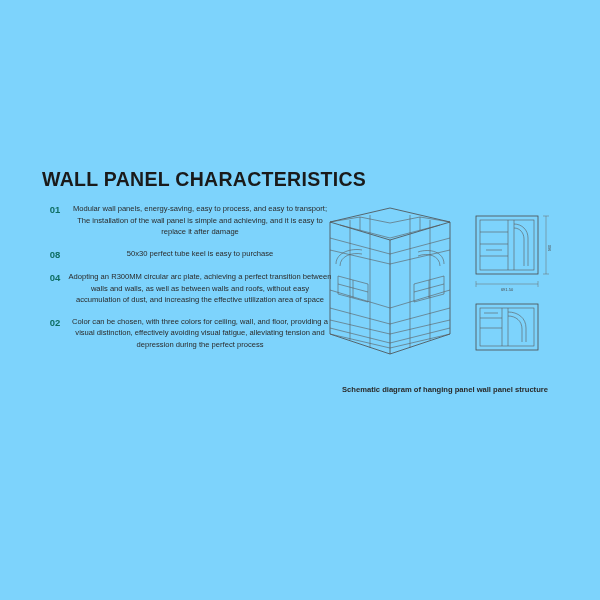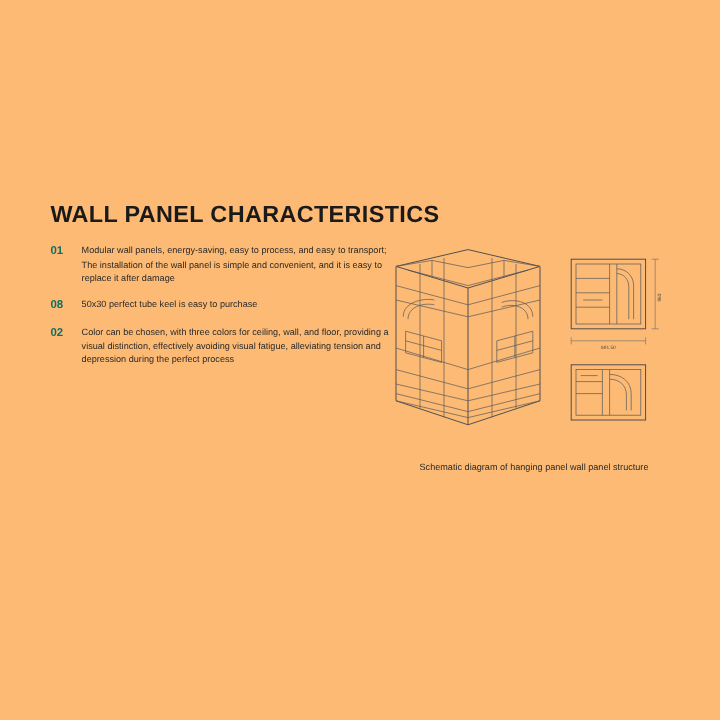--- a/index.html
+++ b/index.html
@@ -10,36 +10,37 @@
     width: 600px;
     height: 600px;
     background: #ffffff;
     font-family: "Liberation Sans", sans-serif;
     overflow: hidden;
   }
   .page {
     position: relative;
     width: 600px;
     height: 600px;
-    background: #fdba74;
+    background: #7dd3fc;
   }
   .title {
     position: absolute;
     left: 42px;
     top: 168px;
     font-size: 19.5px;
     font-weight: bold;
     letter-spacing: 0.3px;
     color: #1a1a1a;
   }
   .list {
     position: absolute;
     left: 42px;
     top: 203px;
     width: 290px;
+    text-align: center;
   }
   .item {
     display: flex;
     align-items: flex-start;
     margin-bottom: 10px;
   }
   .item-num {
     flex: 0 0 26px;
     font-size: 9.5px;
     font-weight: bold;
@@ -62,47 +63,52 @@
   }
   .caption {
     position: absolute;
     left: 330px;
     top: 384px;
     width: 230px;
     text-align: center;
     font-size: 7.6px;
     line-height: 1.45;
     color: #2a2a2a;
+    font-weight: bold;
   }
   svg { display: block; }
   .ln { fill: none; stroke: #4a4a4a; stroke-width: 0.8; }
   .ln2 { fill: none; stroke: #5a5a5a; stroke-width: 0.6; }
   .dim { fill: none; stroke: #6a6a6a; stroke-width: 0.5; }
   .dimtxt { font-family: "Liberation Sans", sans-serif; font-size: 4px; fill: #4a4a4a; }
 </style>
 </head>
 <body>
 
 <div class="page">
 
   <div class="title">WALL PANEL CHARACTERISTICS</div>
 
   <div class="list">
 
     <div class="item">
       <div class="item-num">01</div>
-      <div class="item-text">Modular wall panels, energy-saving, easy to process, and easy to transport; The installation of the wall panel is simple and convenient, and it is easy to replace it after damage</div>
+      <div class="item-text">Modular wall panels, energy-saving, easy to process, and easy to transport; The installation of the wall panel is simple and achieving, and it is easy to replace it after damage</div>
     </div>
 
     <div class="item">
       <div class="item-num">08</div>
       <div class="item-text">50x30 perfect tube keel is easy to purchase</div>
     </div>
 
 
+    <div class="item">
+      <div class="item-num">04</div>
+      <div class="item-text">Adopting an R300MM circular arc plate, achieving a perfect transition between walls and walls, as well as between walls and roofs, without easy accumulation of dust, and increasing the effective utilization area of space</div>
+    </div>
 
 
     <div class="item">
       <div class="item-num">02</div>
       <div class="item-text">Color can be chosen, with three colors for ceiling, wall, and floor, providing a visual distinction, effectively avoiding visual fatigue, alleviating tension and depression during the perfect process</div>
     </div>
 
   </div>
 
   <div class="figure">

